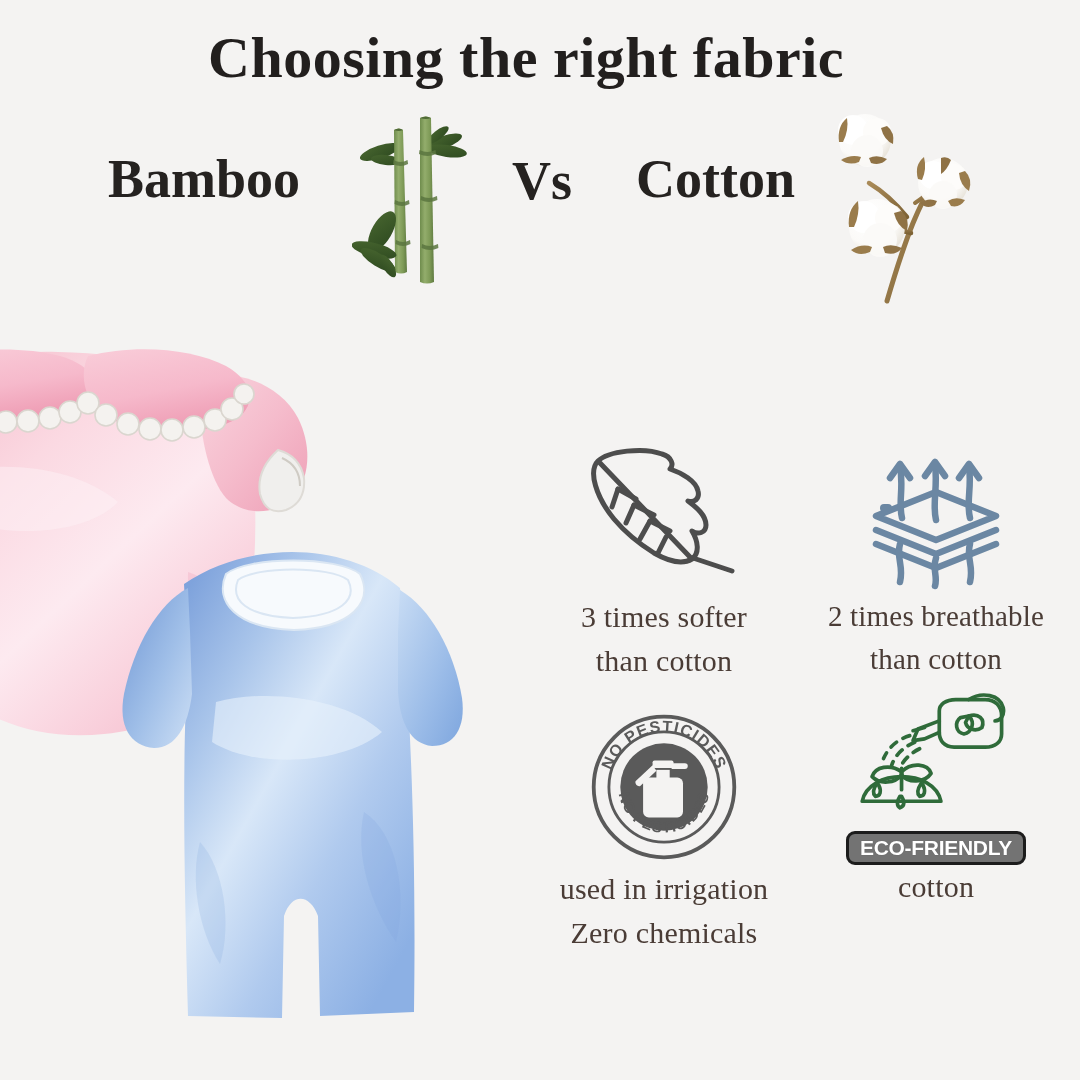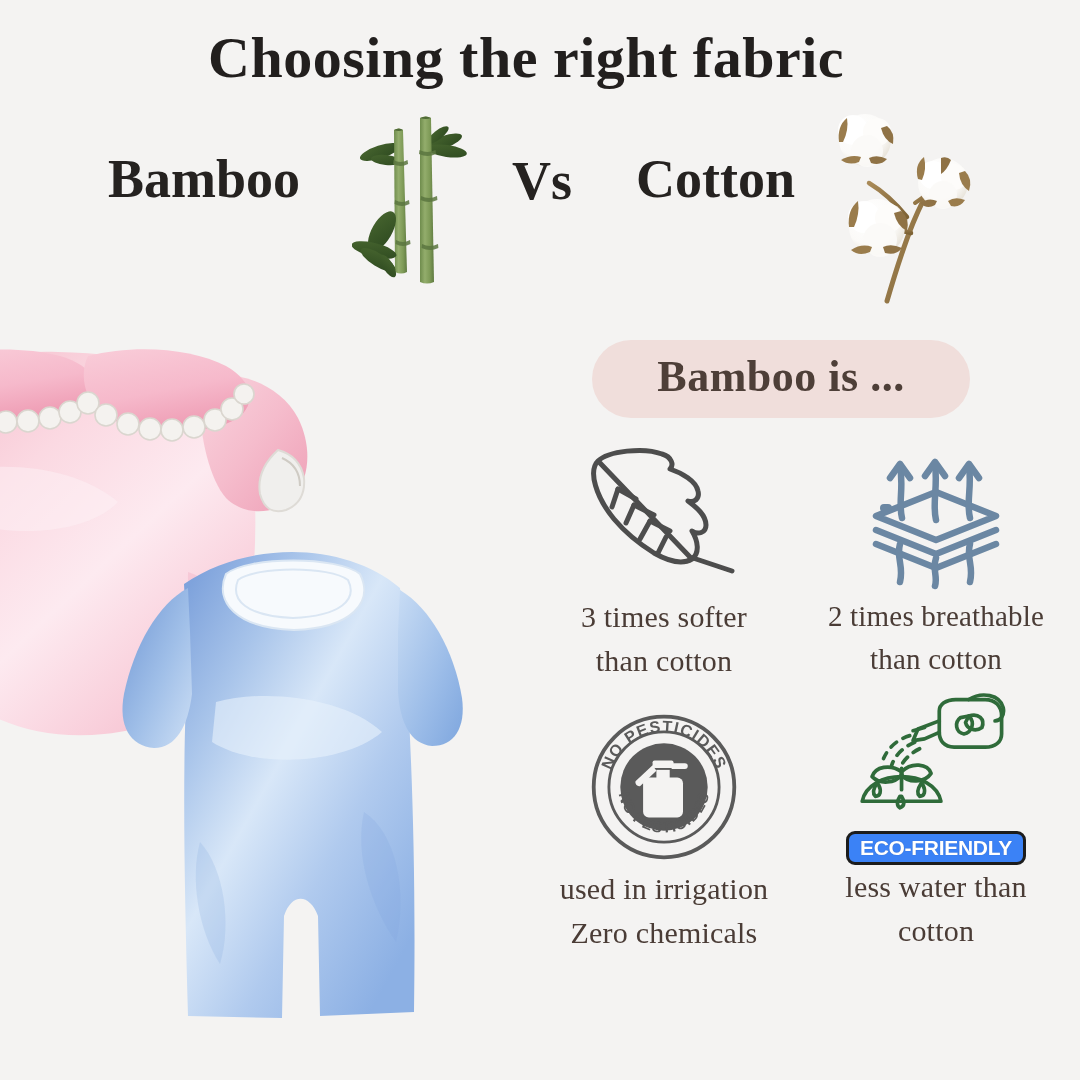--- a/index.html
+++ b/index.html
@@ -150,21 +150,21 @@
     font-size: 30px;
     color: #4a3c36;
     line-height: 1.48;
     letter-spacing: 0.2px;
   }
   .b-text.wide { font-size: 29px; }
 
   
   .eco-badge {
     margin-top: 15px;
-    background: #3b82f6;
+    background: #737373;
     border: 3px solid #1c1c1c;
     border-radius: 9px;
     padding: 3px 11px 4px 11px;
     font-family: "Liberation Sans", sans-serif;
     font-size: 21px;
     font-weight: 700;
     color: #ffffff;
     letter-spacing: -0.3px;
     line-height: 1;
     text-shadow: 0 0 1px rgba(0,0,0,.25);
@@ -426,23 +426,20 @@
                C 160 54, 234 54, 252 68
                C 262 88, 244 104, 197 106
                C 150 104, 134 88, 142 68 Z" fill="#f7fafd" stroke="#dae6f3" stroke-width="2"></path>
 
       <path d="M120 190 C 170 176, 250 186, 286 220 C 246 254, 156 256, 116 230 Z" fill="#e8f1fb" opacity=".6"></path>
       <path d="M268 300 C 300 320, 312 380, 300 430 C 276 396, 258 344, 268 300 Z" fill="#7ea6de" opacity=".22"></path>
       <path d="M104 330 C 128 356, 136 412, 124 452 C 102 418, 94 366, 104 330 Z" fill="#7ea6de" opacity=".2"></path>
     </svg>
   </div>
 
-  <div class="pill">
-    <span class="pill-label">Bamboo is ...</span>
-  </div>
 
   <div class="benefits">
 
     <div class="benefit b-soft">
       <div class="b-icon">
         <svg viewBox="0 0 180 140" width="180" height="140">
           <g fill="none" stroke="#4d4d4d" stroke-width="5" stroke-linecap="round" stroke-linejoin="round">
 
             <path d="M24 16
                      C 14 26, 22 52, 40 74
@@ -580,19 +577,18 @@
             <path d="M10 132 C 14 112, 36 102, 58 102 C 80 102, 102 112, 106 132 Z"></path>
 
             <path d="M28 110 C 24 116, 22 122, 26 126 C 32 126, 34 120, 30 112 Z"></path>
             <path d="M82 110 C 78 116, 76 122, 80 126 C 86 126, 88 120, 84 112 Z"></path>
             <path d="M56 126 C 52 132, 52 138, 56 140 C 62 138, 62 132, 58 126 Z"></path>
           </g>
         </svg>
         <div class="eco-badge">ECO-FRIENDLY</div>
       </div>
       <div class="b-text">
-        <div>less water than</div>
         <div>cotton</div>
       </div>
     </div>
 
   </div>
 </div>
 
 </body></html>

